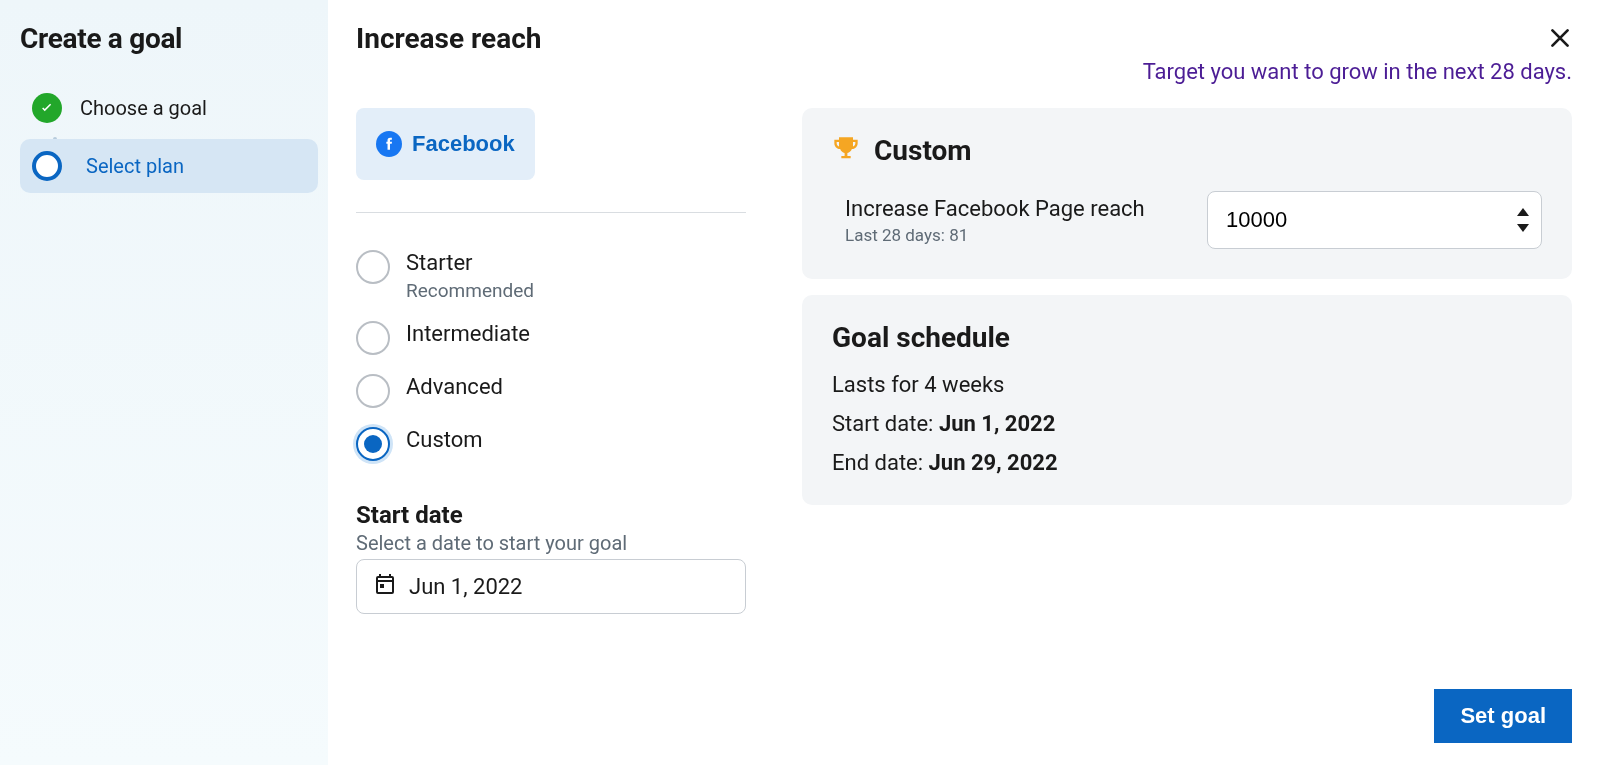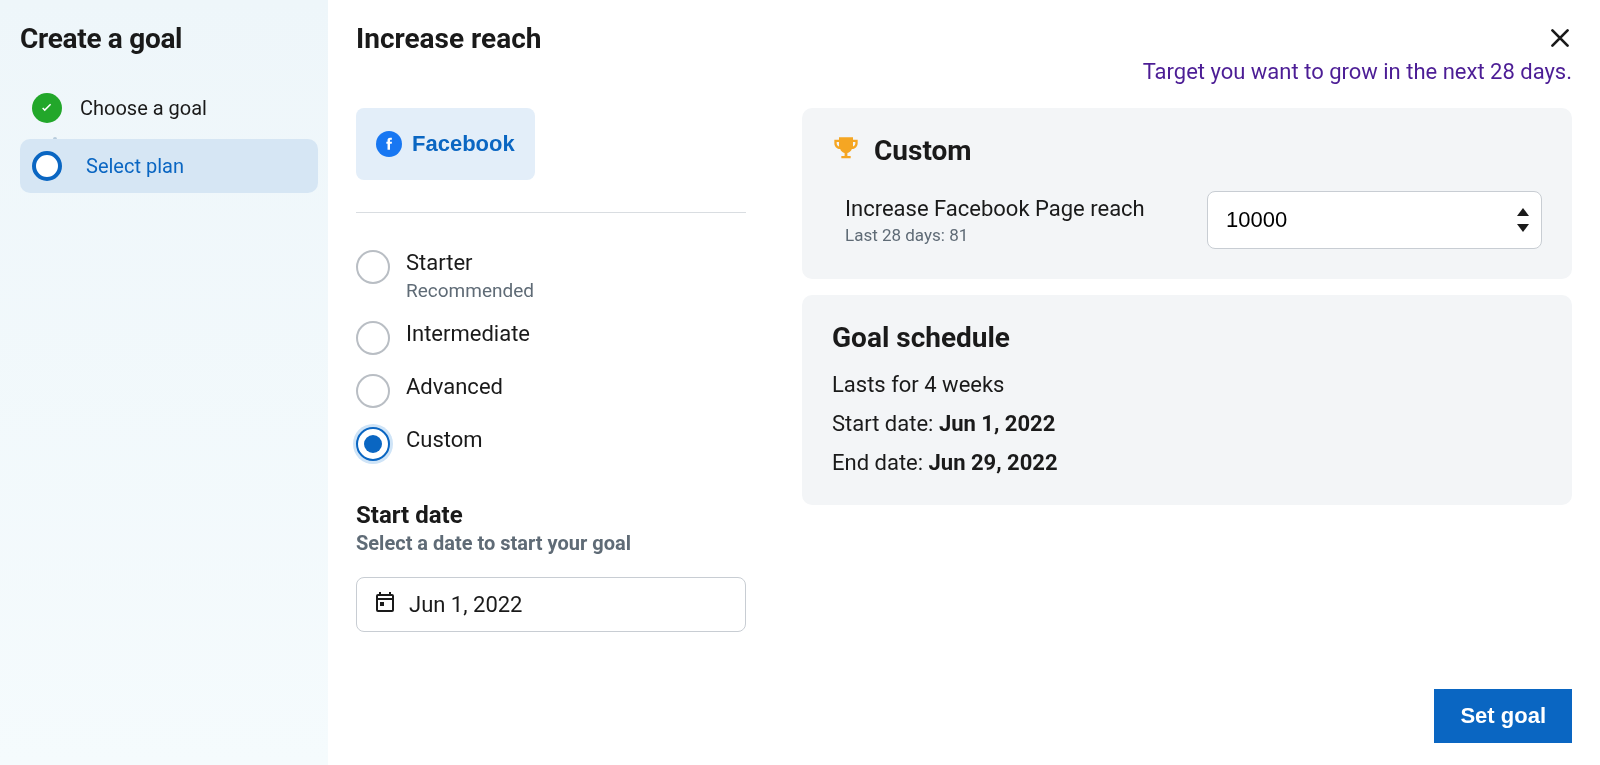--- a/index.html
+++ b/index.html
@@ -167,22 +167,21 @@
 
     .section-heading {
       font-size: 24px;
       font-weight: 700;
       margin-top: 40px;
       margin-bottom: 2px;
     }
     .section-sub {
       font-size: 20px;
       color: #5f6b76;
-      margin-bottom: 22px;
-      font-weight: bold;
+      margin-bottom: 4px;
     }
 
     .date-input {
       display: flex;
       align-items: center;
       gap: 12px;
       border: 1px solid #c8cdd3;
       border-radius: 8px;
       padding: 12px 16px;
       font-size: 22px;

